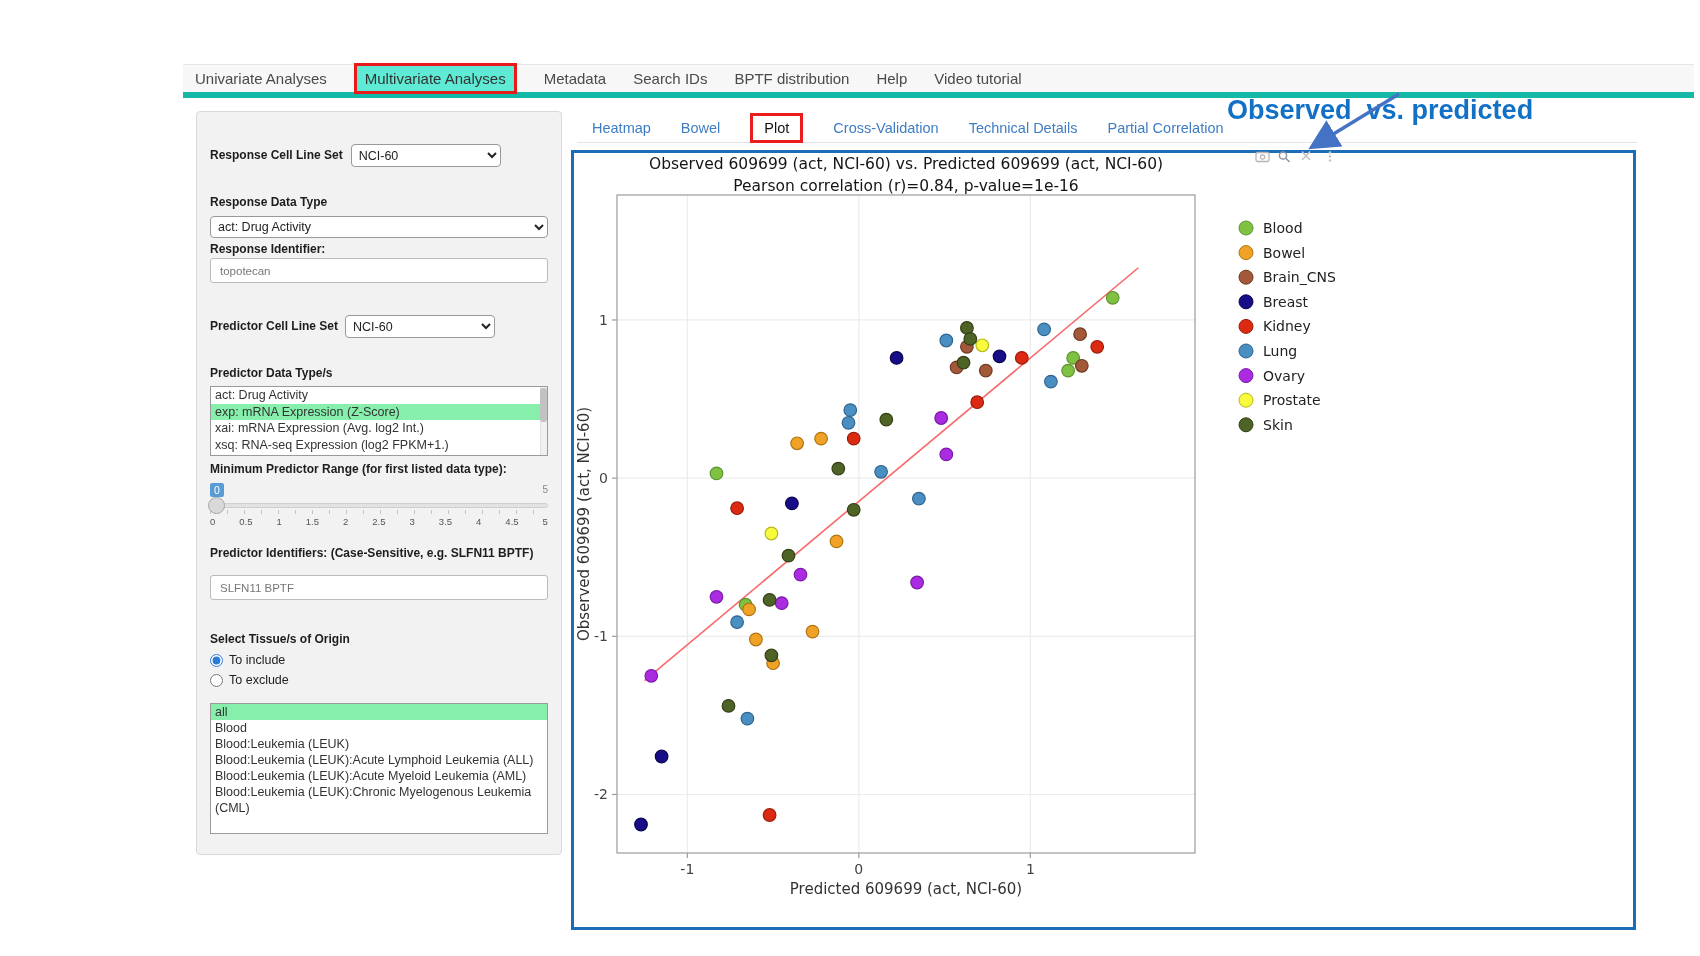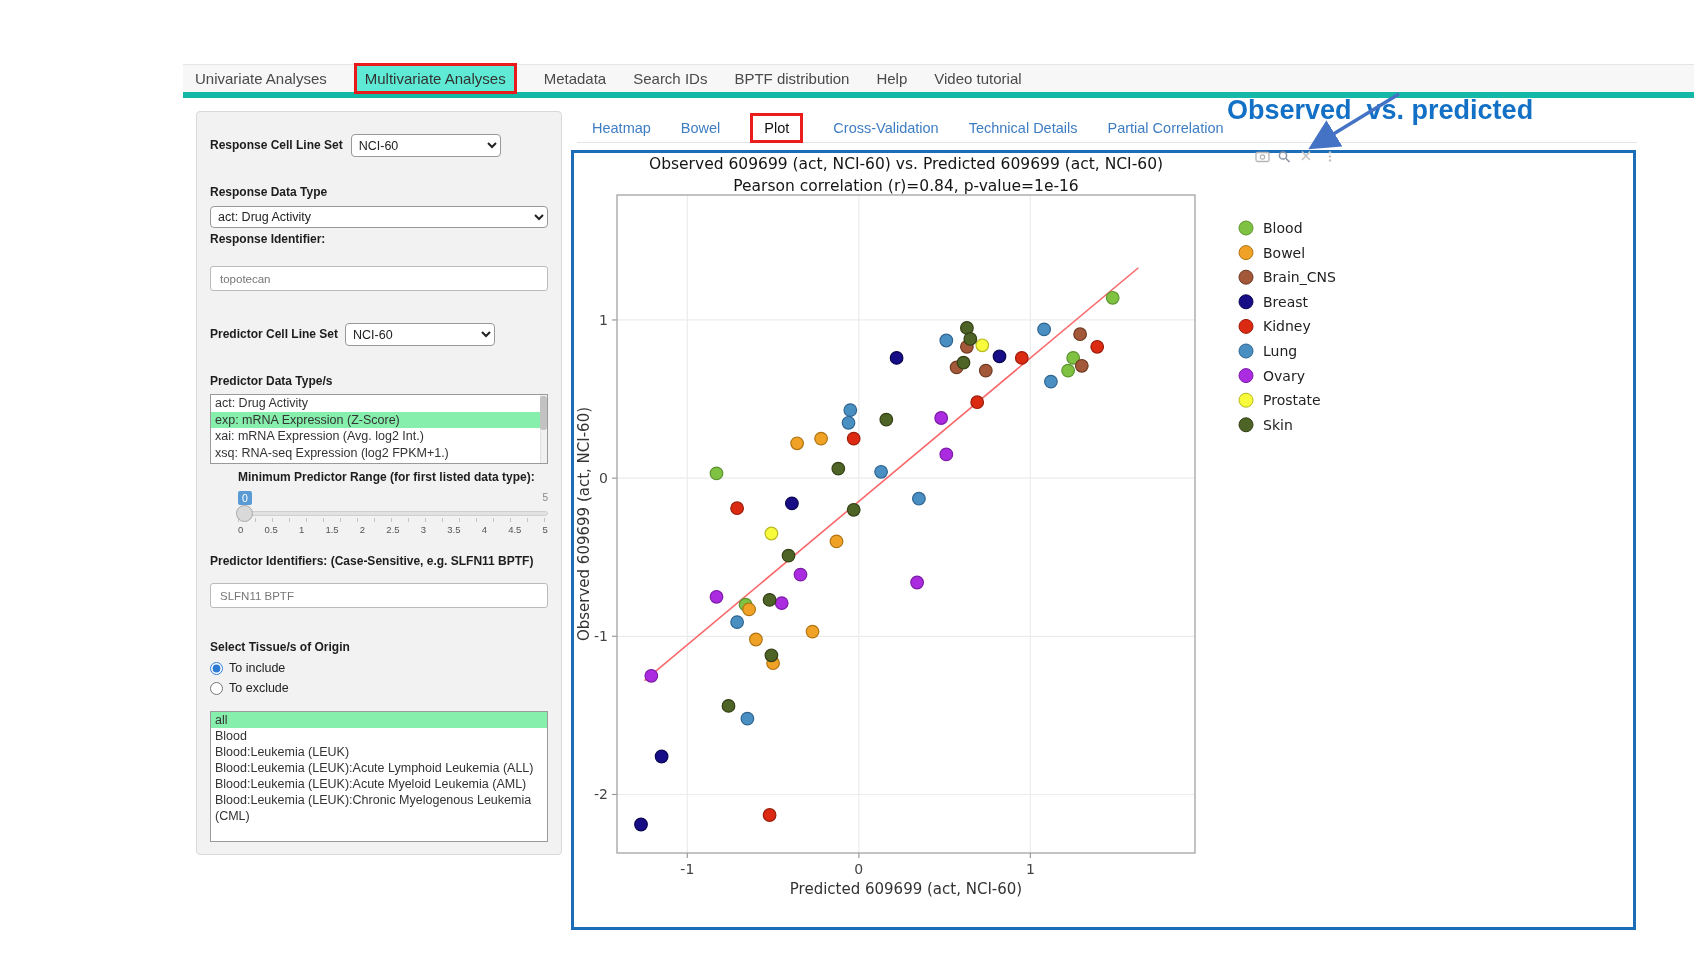--- a/index.html
+++ b/index.html
@@ -71,37 +71,37 @@
     <span class="nav-item">Univariate Analyses</span>
     <span class="nav-item active">Multivariate Analyses</span>
     <span class="nav-item">Metadata</span>
     <span class="nav-item">Search IDs</span>
     <span class="nav-item">BPTF distribution</span>
     <span class="nav-item">Help</span>
     <span class="nav-item">Video tutorial</span>
   </nav>
 
 <aside id="sidebar">
-  <div class="row" style="margin-top:6px;gap:8px;">
+  <div class="row" style="margin-top:16px;gap:8px;">
     <span class="lbl">Response Cell Line Set</span>
     <select style="width:150px;">
       <option>NCI-60</option>
     </select>
   </div>
 
   <div style="margin-top:28px;">
     <div class="lbl">Response Data Type</div>
     <select style="width:100%; margin-top:6px; height:22px;">
       <option>act: Drug Activity</option>
     </select>
   </div>
 
   <div style="margin-top:4px;">
     <div class="lbl">Response Identifier:</div>
-    <input type="text" style="margin-top: 19px;" value="topotecan">
+    <input type="text" style="margin-top: 1px;" value="topotecan">
   </div>
 
   <div class="row" style="margin-top:32px;">
     <span class="lbl">Predictor Cell Line Set</span>
     <select style="width:150px;">
       <option>NCI-60</option>
     </select>
   </div>
 
   <div style="margin-top:28px;">
@@ -110,21 +110,21 @@
       <div class="opt">act: Drug Activity</div>
         <div class="opt sel">exp: mRNA Expression (Z-Score)</div>
         <div class="opt">xai: mRNA Expression (Avg. log2 Int.)</div>
         <div class="opt">xsq: RNA-seq Expression (log2 FPKM+1.)</div>
         <div class="sbtrack">
           <div class="sbthumb"></div>
         </div>
     </div>
   </div>
 
-  <div style="margin-top:6px;margin-left:28px;">
+  <div style="margin-top:6px;">
     <div class="lbl nowrap">Minimum Predictor Range (for first listed data type):</div>
     <div id="slider">
       <span id="slider-badge">0</span>
       <span id="slider-max">5</span>
       <div id="slider-track"></div>
       <div id="slider-ticks"></div>
       <div id="slider-handle"></div>
       <div id="slider-labels">
           <span>0</span>
           <span>0.5</span>

